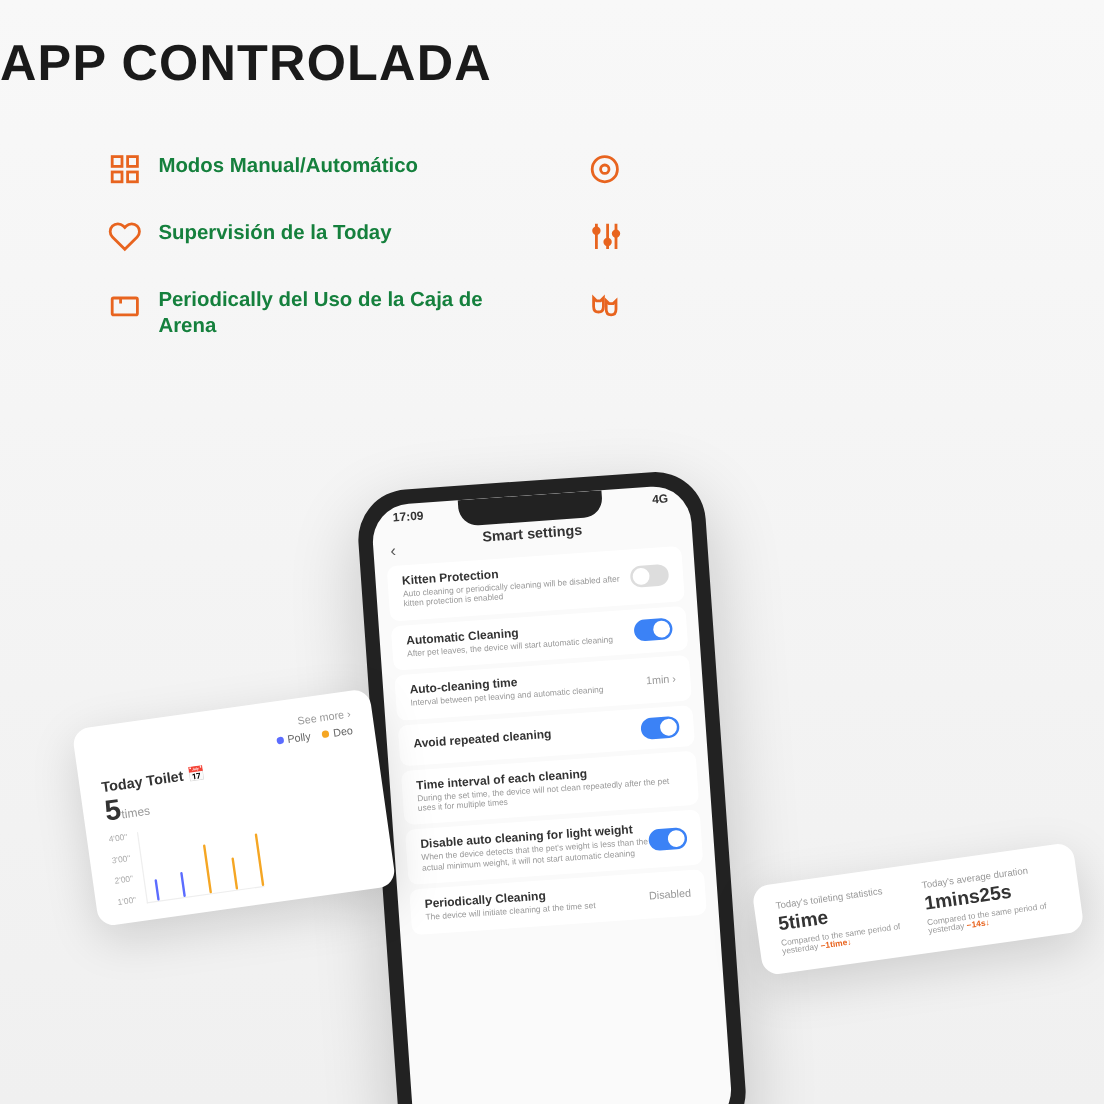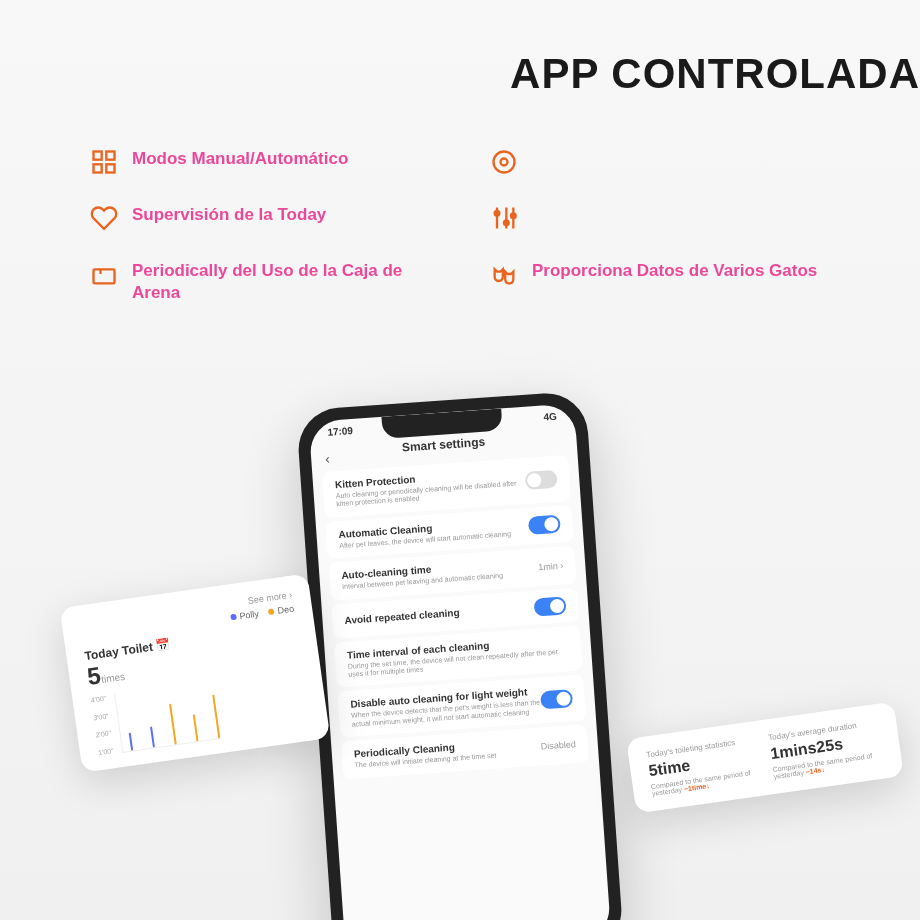--- a/index.html
+++ b/index.html
@@ -5,22 +5,22 @@
 * { margin: 0; padding: 0; box-sizing: border-box; }
 body {
   width: 920px;
   height: 920px;
   background: linear-gradient(to bottom, #f8f8f8 0%, #f0f0f0 100%);
   font-family: -apple-system, BlinkMacSystemFont, "Segoe UI", Arial, sans-serif;
   overflow: hidden;
   position: relative;
 }
 .header {
-  text-align: right;
-  padding-top: 50px;
+  text-align: left;
+  padding-top: 29px;
   padding-bottom: 30px;
 }
 .header h1 {
   font-size: 42px;
   font-weight: 800;
   color: #1a1a1a;
   letter-spacing: 1px;
 }
 .features {
   display: flex;
@@ -41,21 +41,21 @@
 }
 .feature-icon {
   width: 28px;
   height: 28px;
   flex-shrink: 0;
   color: #e8641f;
 }
 .feature-text {
   font-size: 17px;
   font-weight: 700;
-  color: #ec4899;
+  color: #15803d;
   line-height: 1.3;
 }
 .phone-area {
   position: absolute;
   bottom: 0;
   left: 50%;
   transform: translateX(-50%);
   width: 600px;
   height: 530px;
 }
@@ -326,21 +326,20 @@
           </svg>
       </span>
     </div>
     <div class="feature-item">
       <span class="feature-icon">
         <svg viewBox="0 0 24 24" fill="none" stroke="currentColor" stroke-width="2">
             <path d="M4 14 L4 8 L6 10 L9 10 L11 8 L11 14 Q11 18 7.5 18 Q4 18 4 14"></path>
             <path d="M13 16 L13 10 L15 12 L18 12 L20 10 L20 16 Q20 20 16.5 20 Q13 20 13 16"></path>
           </svg>
       </span>
-      <span class="feature-text">Proporciona Datos de Varios Gatos</span>
     </div>
   </div>
 </div>
 
 <div class="phone-area">
 
   <div class="phone">
     <div class="phone-screen">
       <div class="notch"></div>
       <div class="status-bar">

